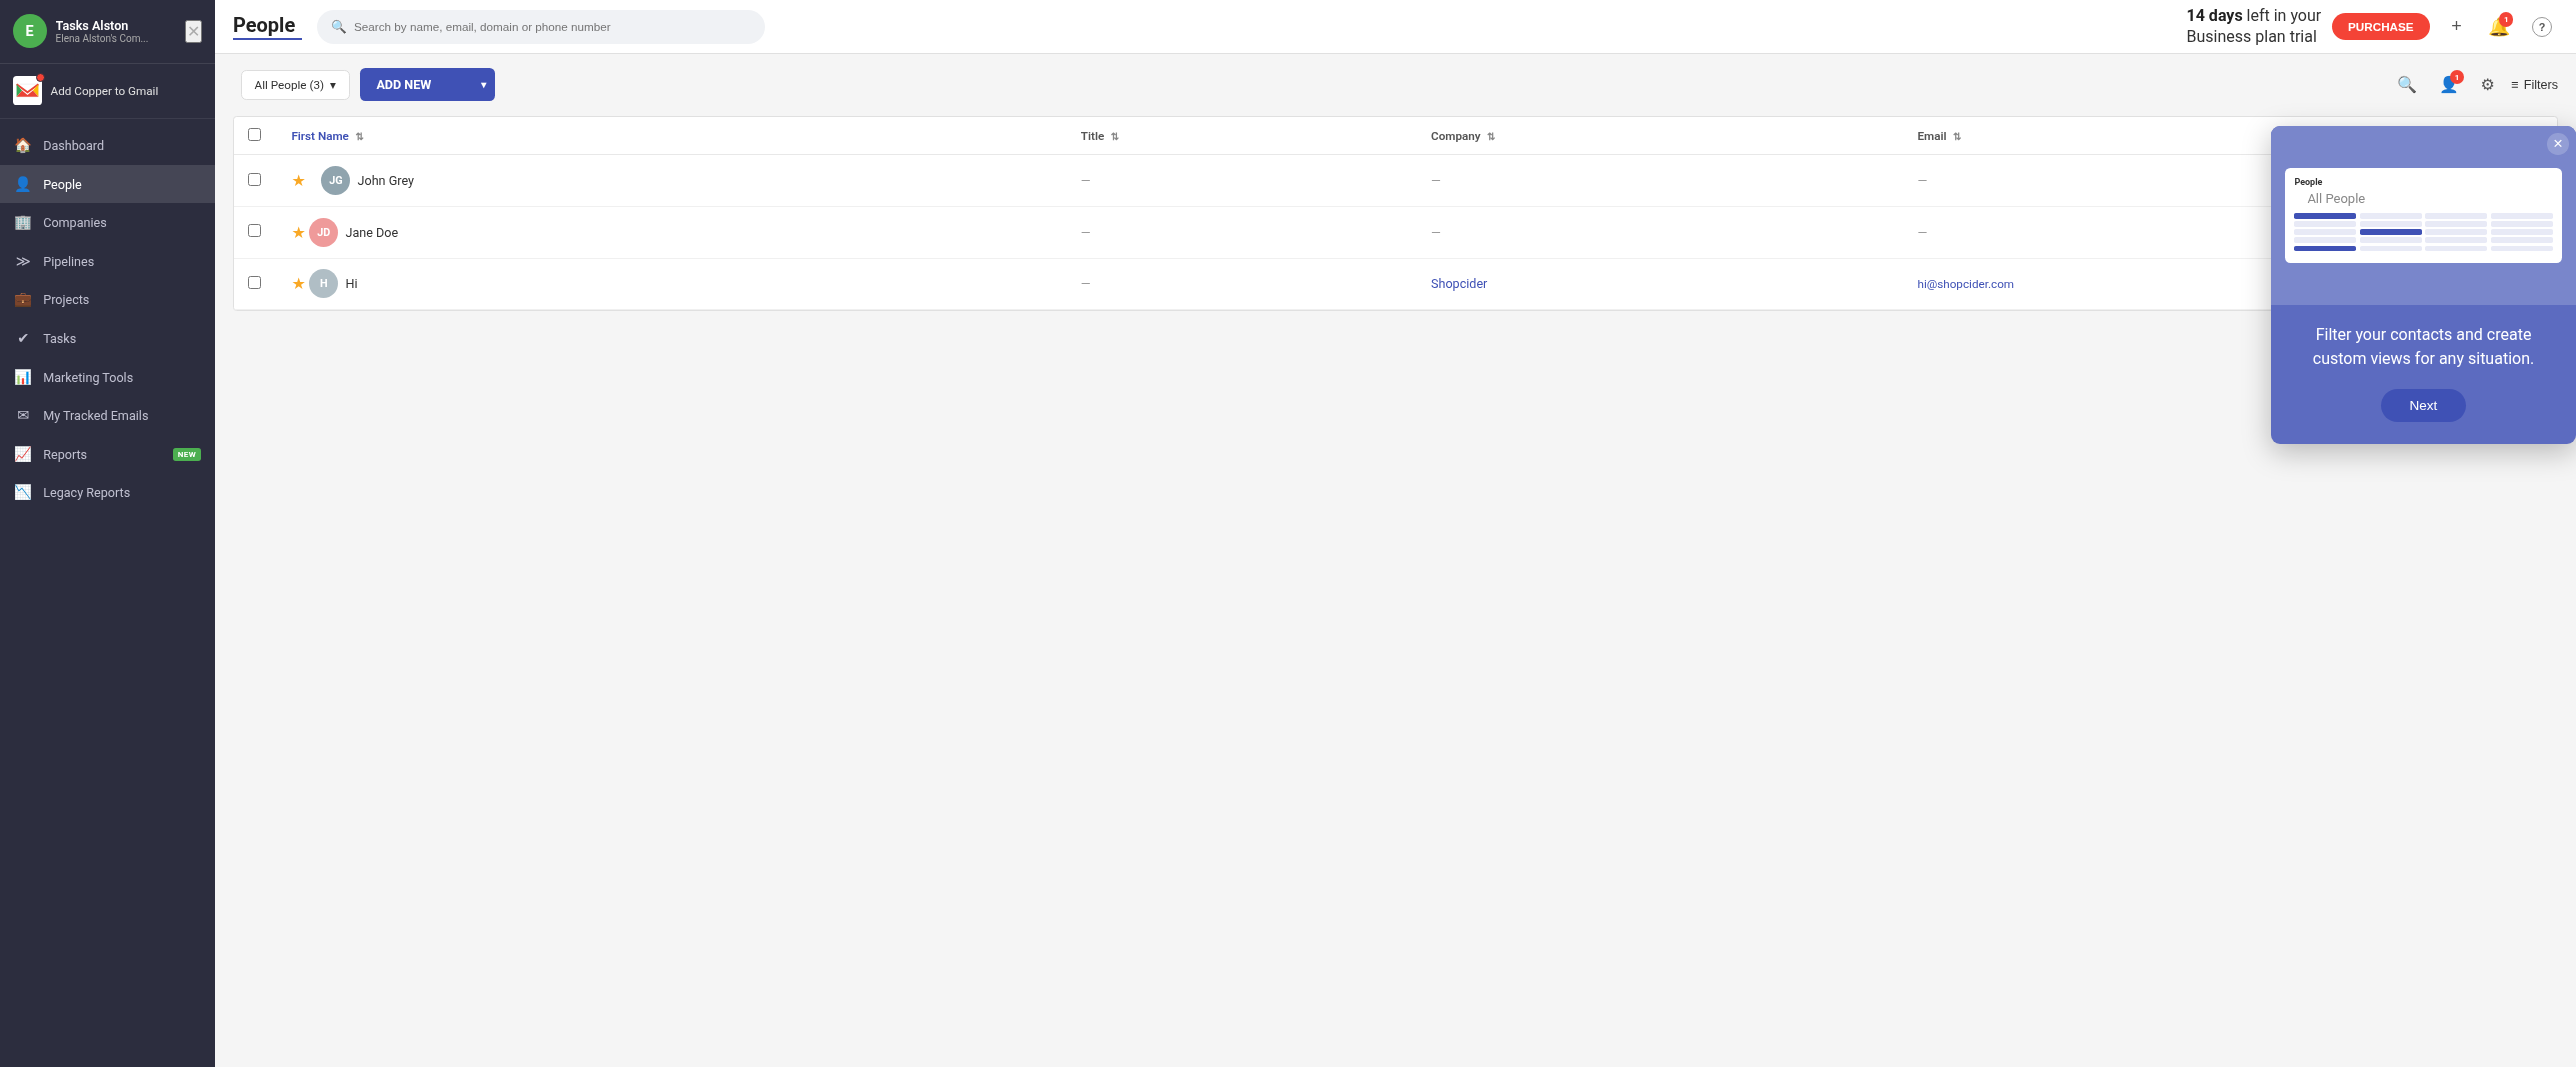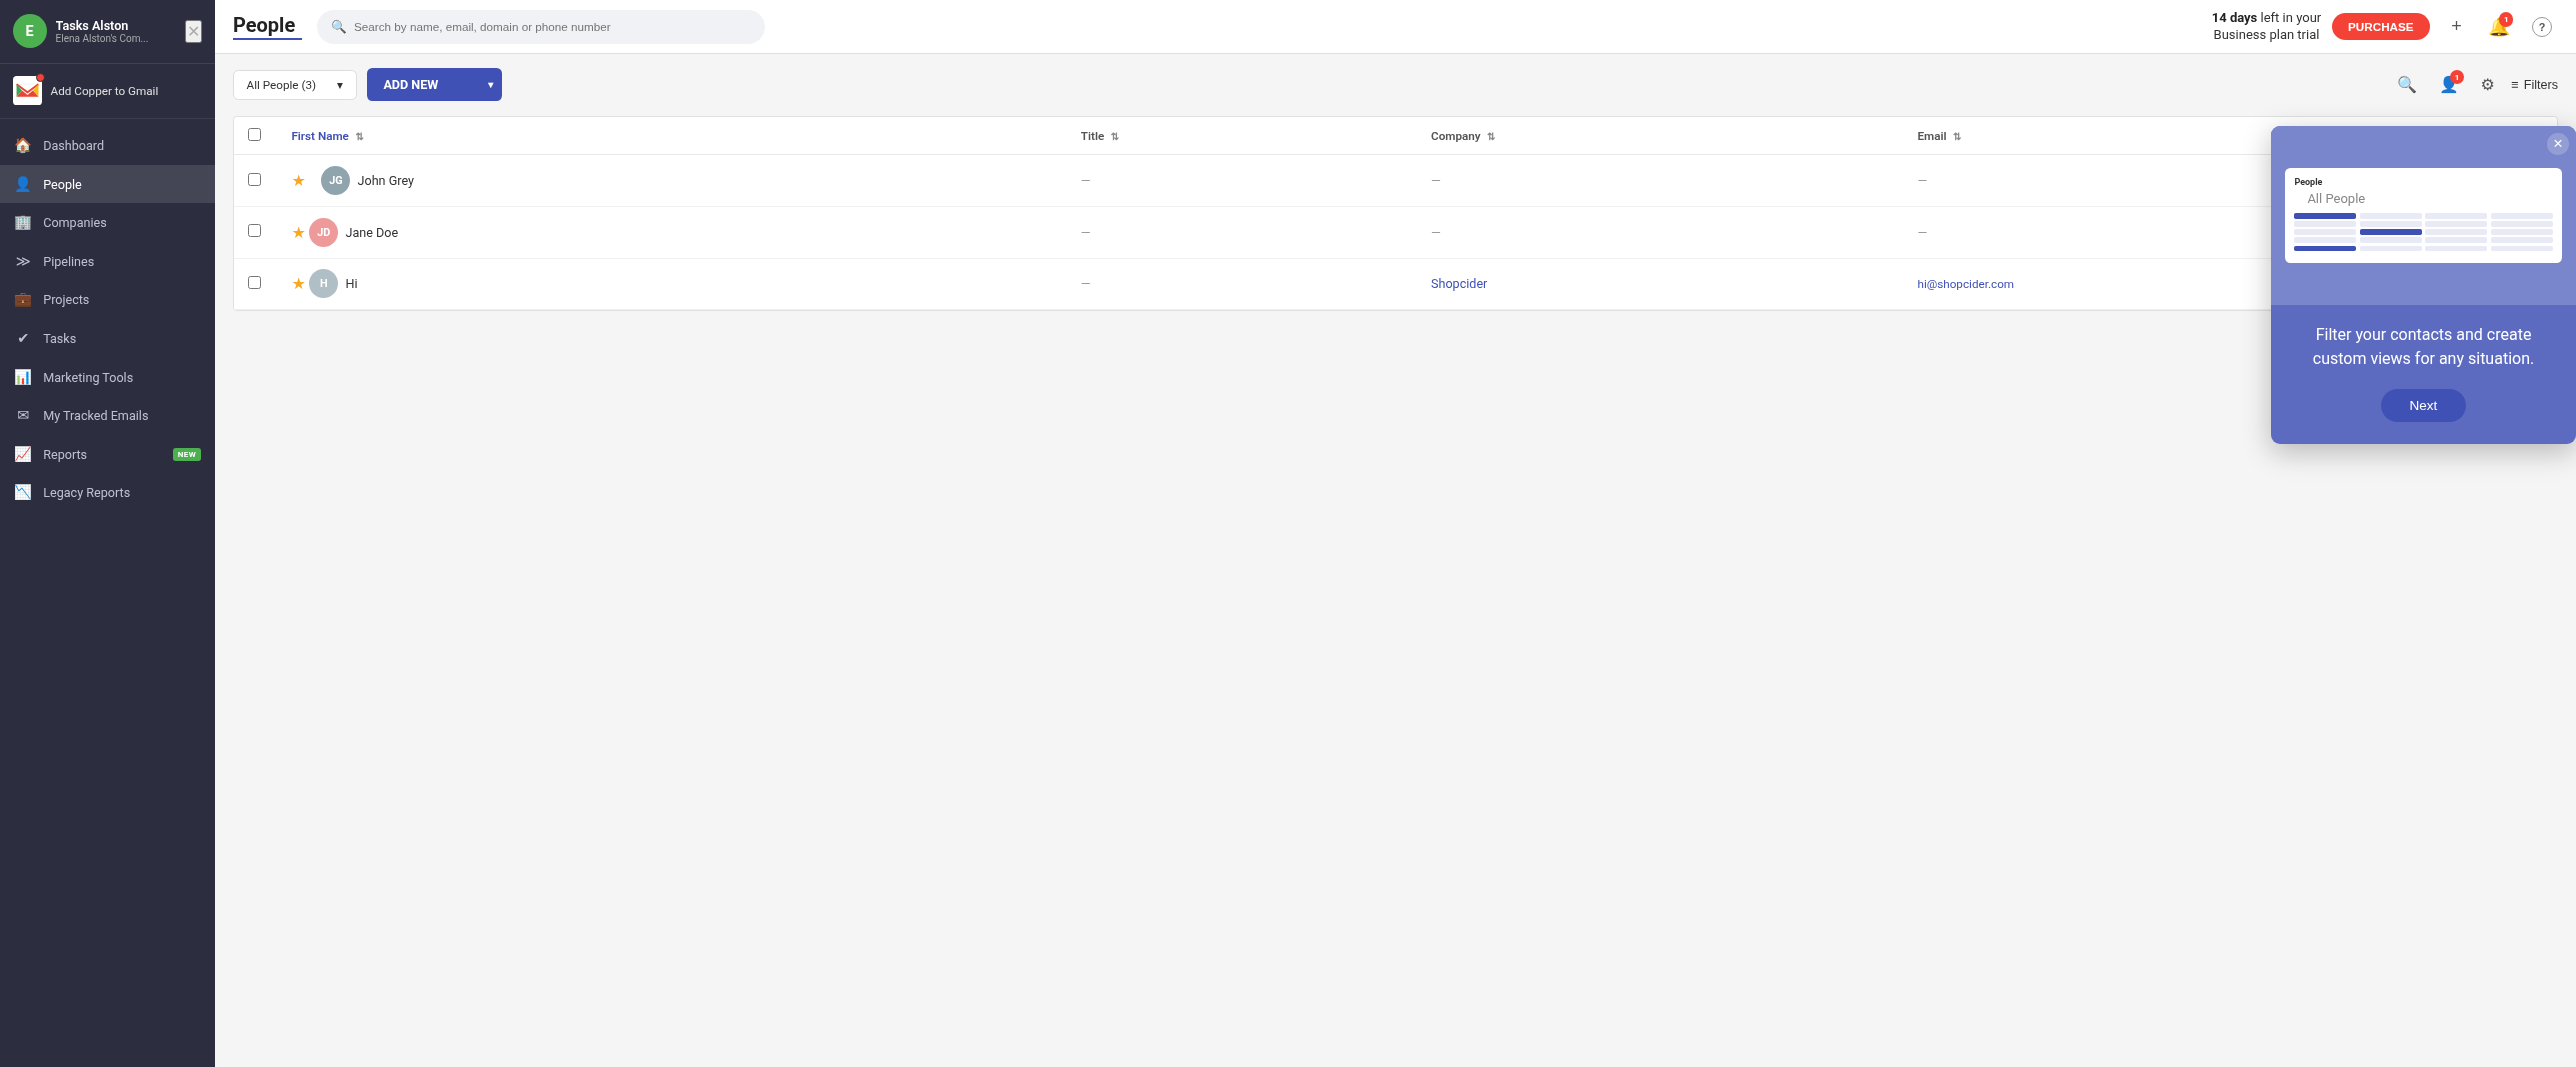--- a/index.html
+++ b/index.html
@@ -87,21 +87,21 @@
       flex: 1; max-width: 448px;
       background: #f0f2f5; border: none; border-radius: 21.5px;
       display: flex; align-items: center; padding: 0 14.4px; gap: 7.2px;
       height: 34px;
     }
     .search-bar input {
       border: none; background: transparent; outline: none;
       font-size: 11.7px; color: #555; width: 100%;
     }
     .topbar-right { display: flex; align-items: center; gap: 10.8px; margin-left: auto; }
-    .trial-text { font-size: 13px; color: #333; text-align: center; line-height: 1.3; }
+    .trial-text { font-size: 16px; color: #333; text-align: left; line-height: 1.3; }
     .trial-text strong { color: #222; }
     .purchase-btn {
       background: #f44336; color: #fff; border: none;
       padding: 7.2px 16px; border-radius: 18px;
       font-size: 11.7px; font-weight: 700; cursor: pointer;
       white-space: nowrap;
     }
     .topbar-icon-btn {
       background: none; border: none; cursor: pointer;
       color: #555; font-size: 18px;
@@ -121,24 +121,24 @@
 
     
     .content { flex: 1; overflow: auto; padding: 14.4px 18px; position: relative; }
 
     
     .content-header {
       display: flex; align-items: center; gap: 10.8px;
       margin-bottom: 14.4px;
     }
     .filter-dropdown {
-      display: flex; align-items: center; gap: 21px;
+      display: flex; align-items: center; gap: 6px;
       padding: 7.2px 12.6px; background: #fff;
       border: 0.9px solid #ddd; border-radius: 5.4px;
-      font-size: 11.7px; cursor: pointer; color: #333;
+      font-size: 11.7px; cursor: pointer; color: #333; margin-left: 8px;
     }
     .add-new-btn {
       display: flex; align-items: center; gap: 12px;
       background: #3f51b5; color: #fff;
       border: none; border-radius: 5.4px;
       font-size: 12.6px; font-weight: 700;
       cursor: pointer; overflow: hidden;
     }
     .add-new-main { padding: 9px 16px; }
     .add-new-divider { width: 0.9px; background: rgba(255,255,255,0.3); height: 100%; }

